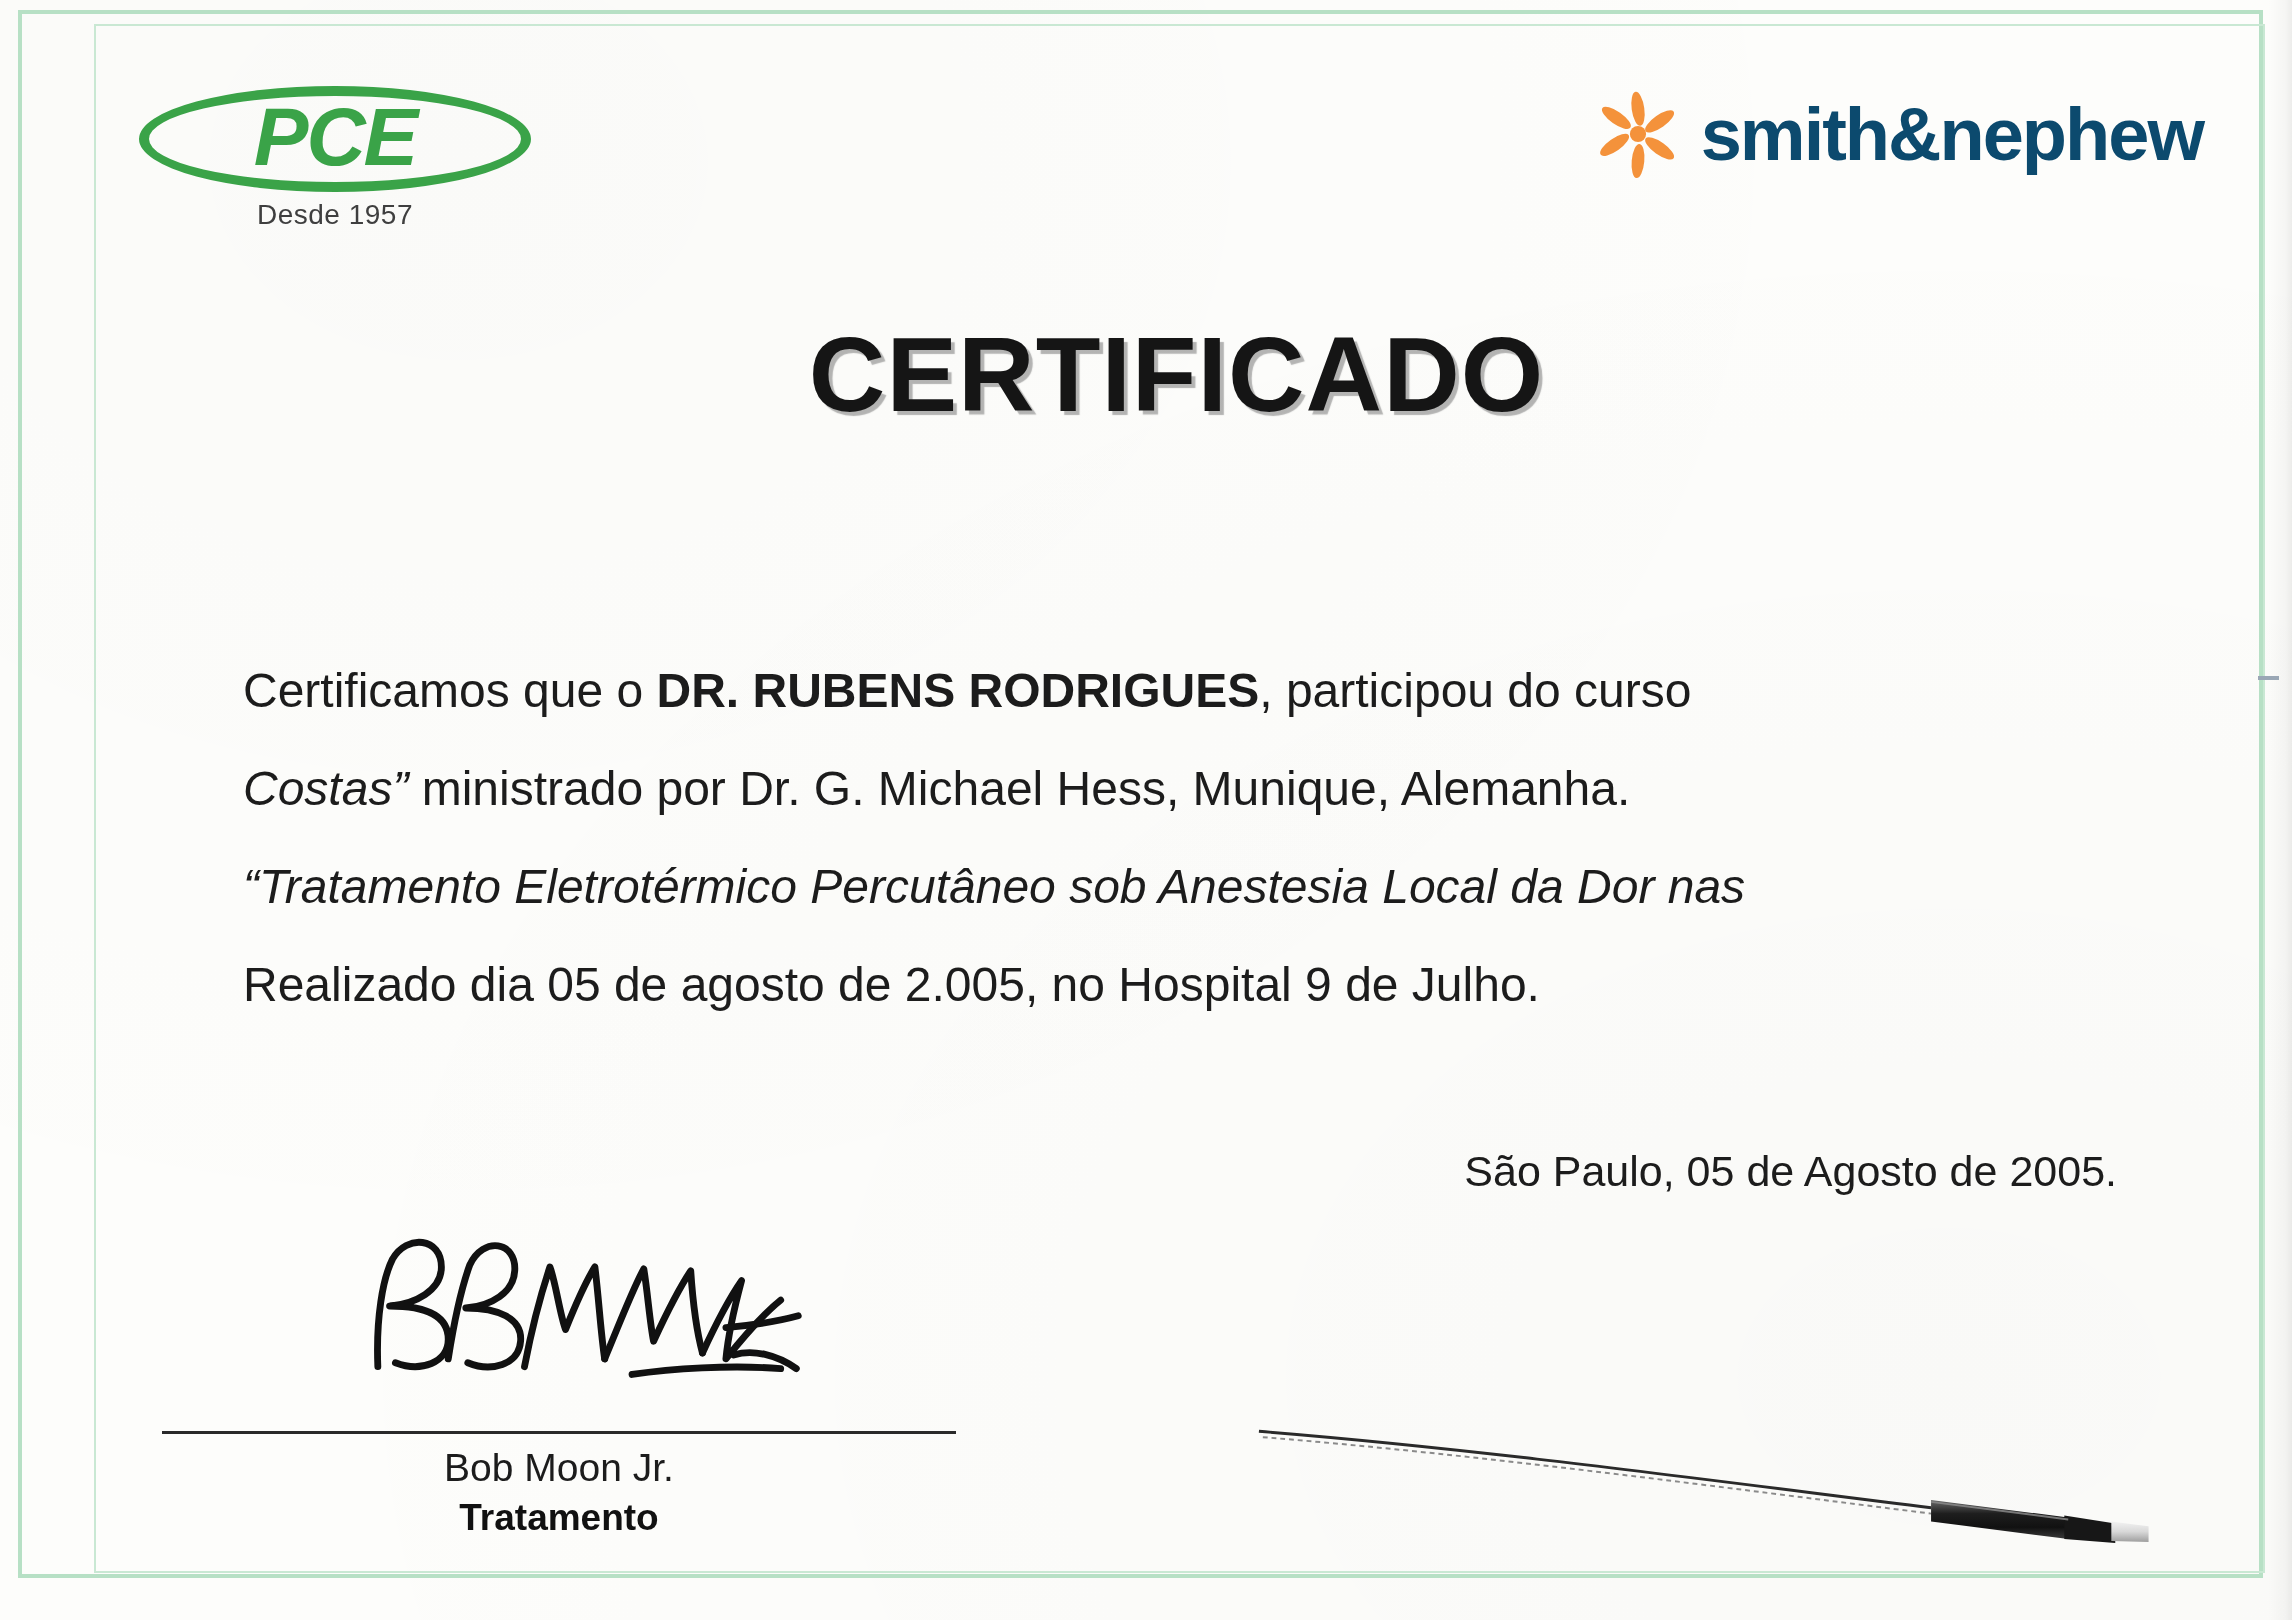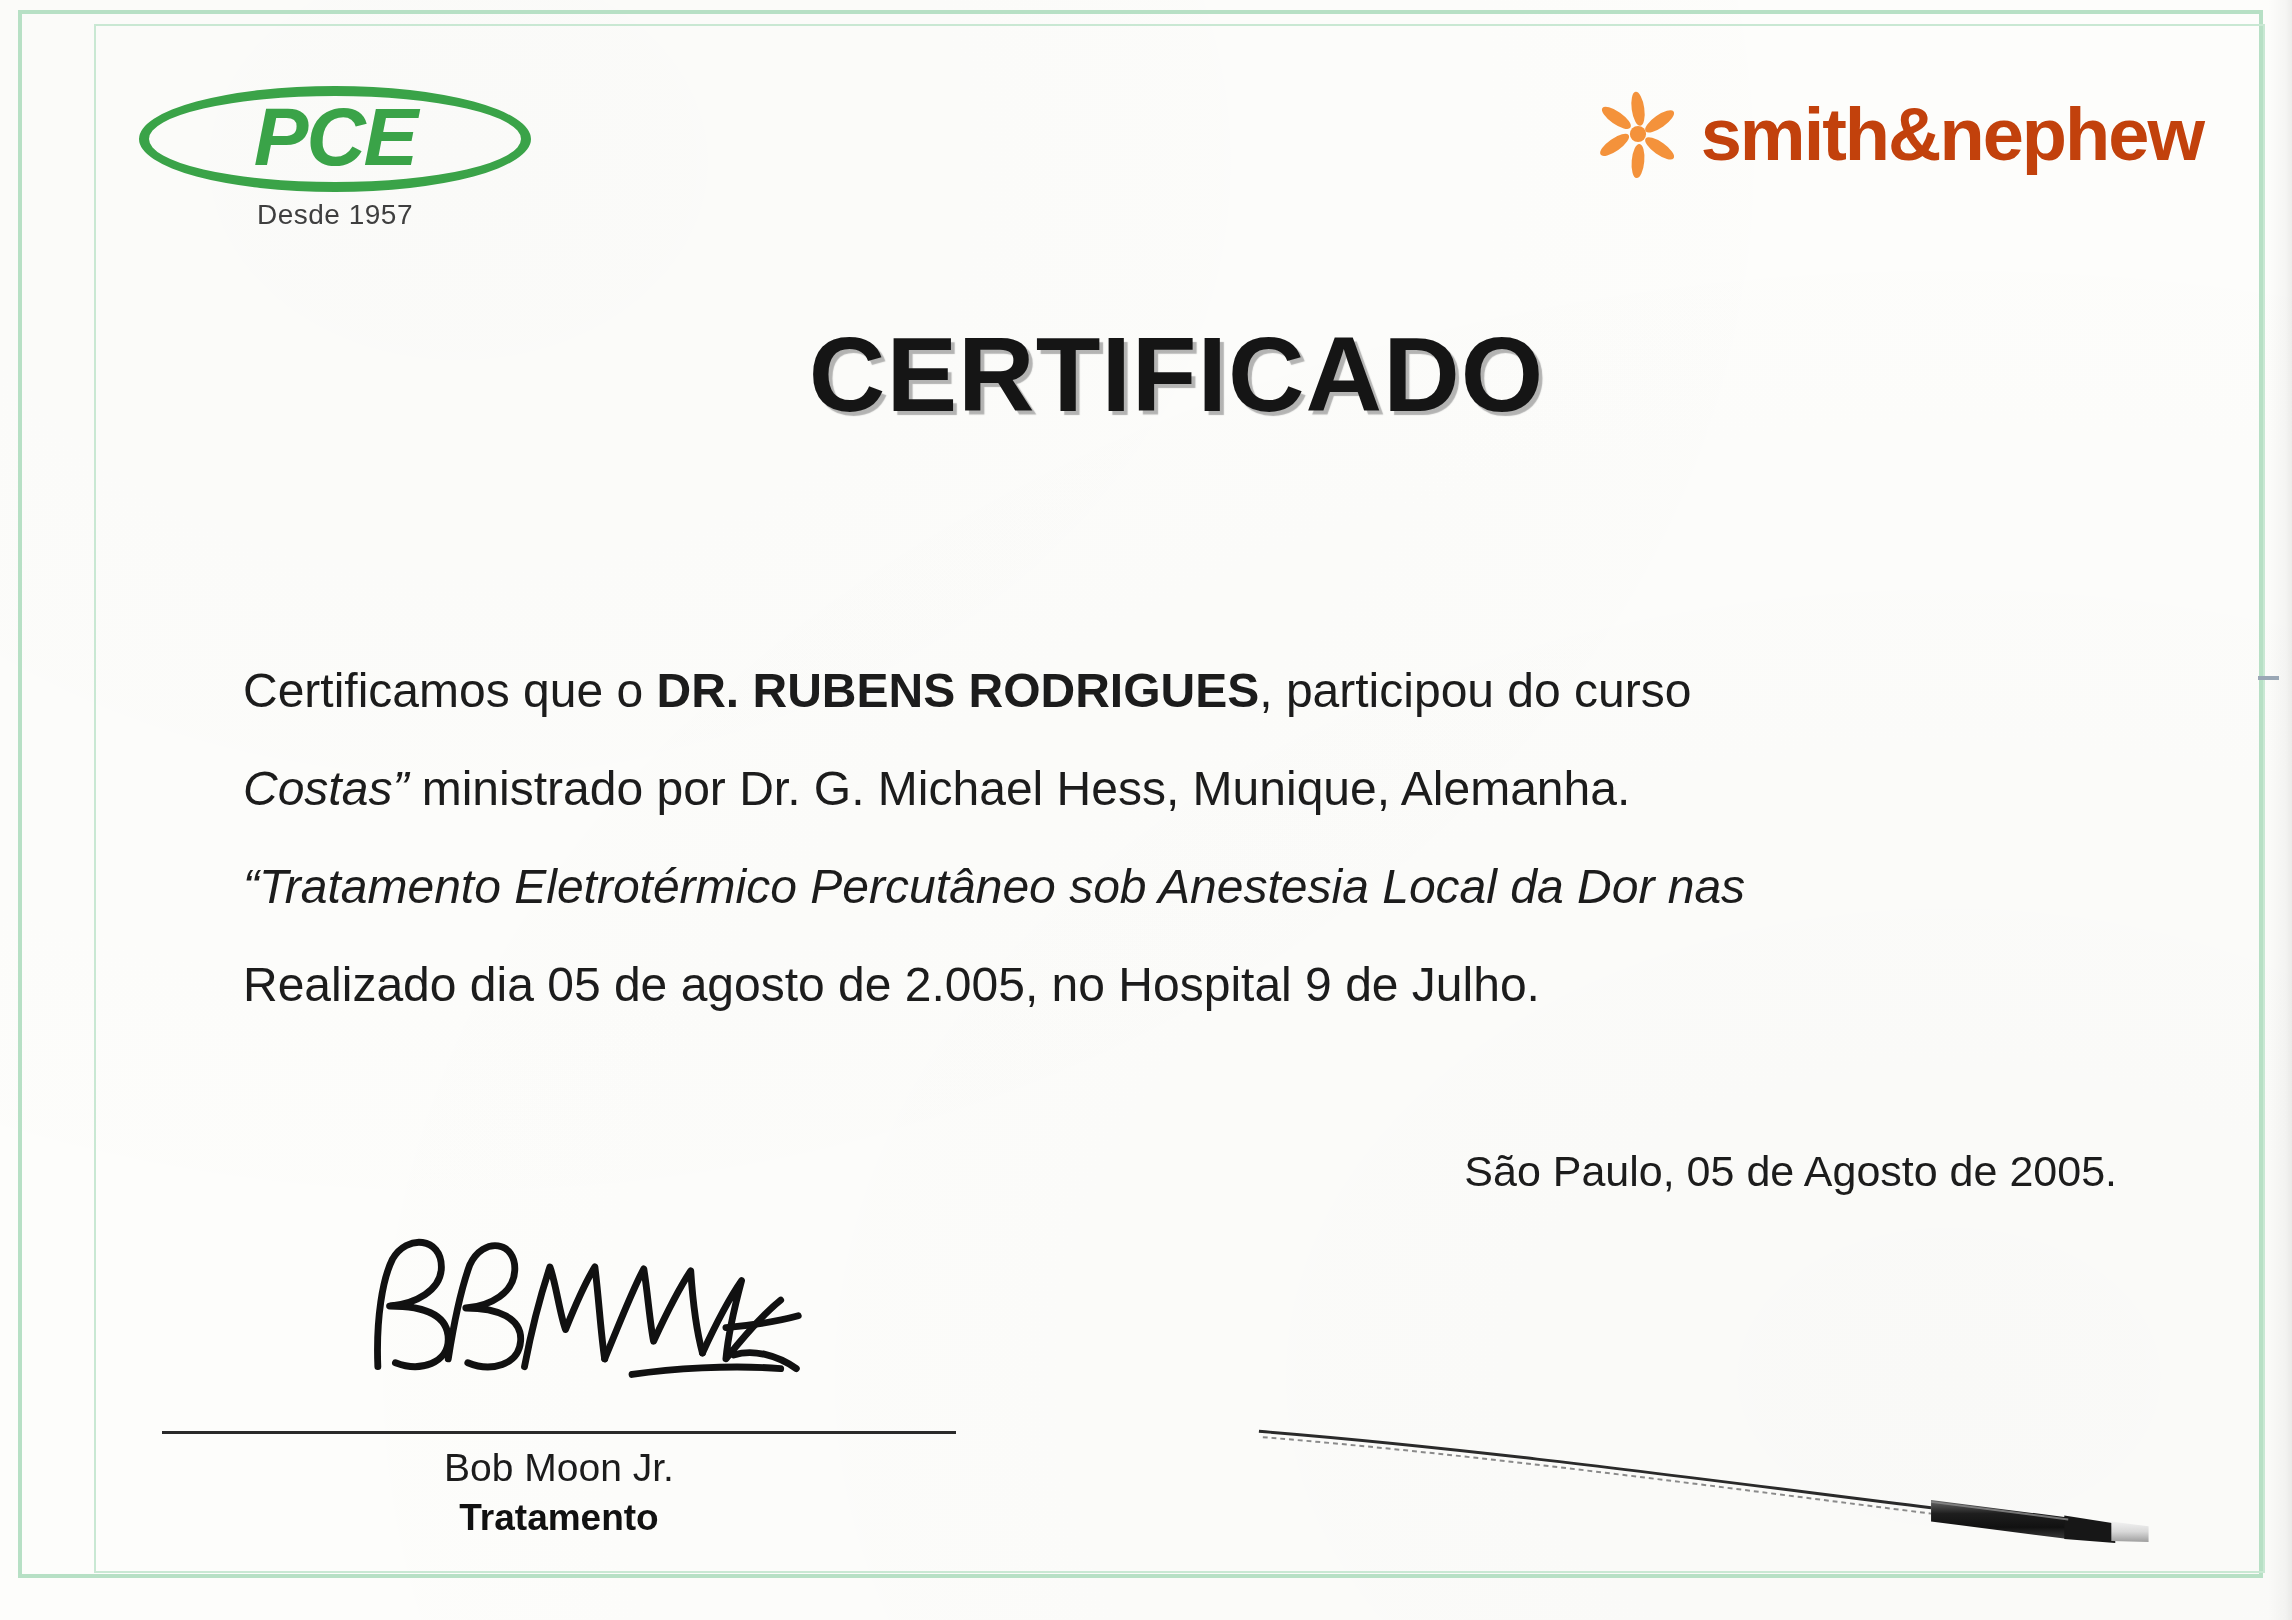--- a/index.html
+++ b/index.html
@@ -114,21 +114,21 @@
   .sn-mark {
     position: relative;
     width: 90px;
     height: 90px;
     margin-right: 17.6px;
   }
   .sn-word {
     font-family: "Liberation Sans", sans-serif;
     font-weight: bold;
     font-size: 74px;
-    color: #c2410c;
+    color: #0c4a6e;
     letter-spacing: -2px;
     white-space: nowrap;
   }
 
   
   .cert-title {
     position: absolute;
     left: 0;
     top: 314px;
     width: 2293px;

